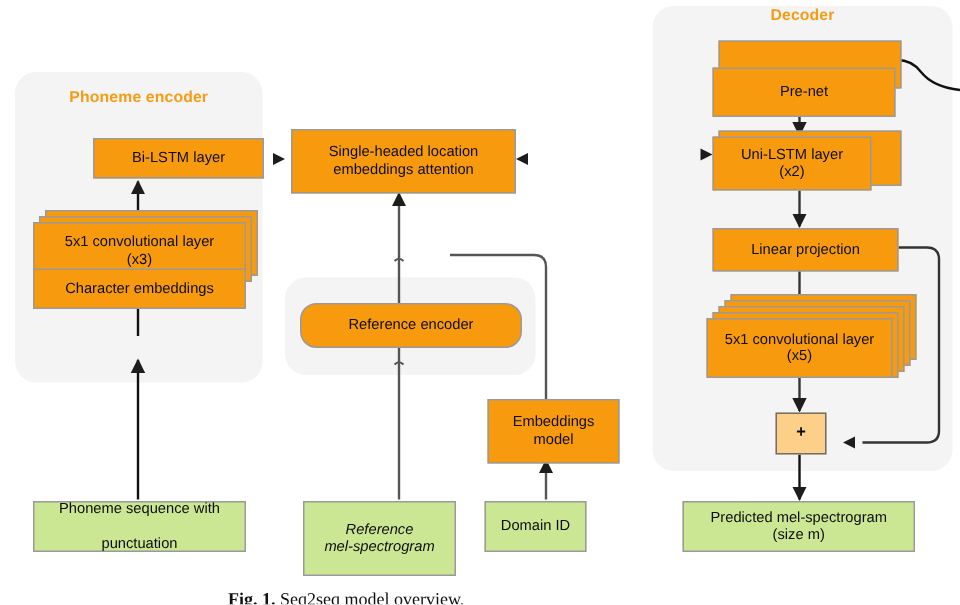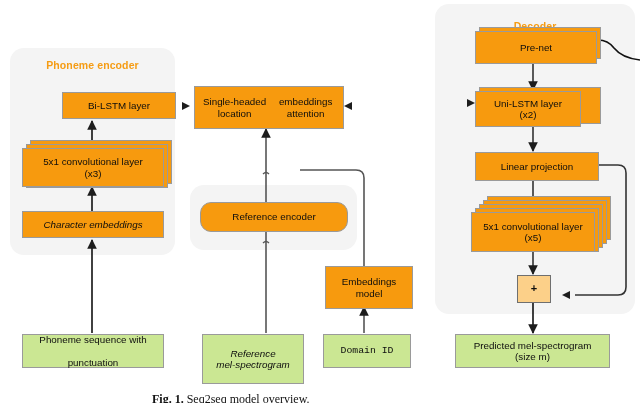--- a/index.html
+++ b/index.html
@@ -59,21 +59,21 @@
 </head>
 <body>
 
 <div id="root">
 
   <div class="panel" style="left:10px;top:48px;width:165px;height:207px;"></div>
   <div class="panel" style="left:190px;top:185px;width:167px;height:65px;"></div>
   <div class="panel" style="left:435px;top:4px;width:200px;height:310px;"></div>
 
   <div class="panel-title" style="left:10px;top:59px;width:165px;">Phoneme encoder</div>
-  <div class="panel-title" style="left:435px;top:20px;width:200px;text-align:center;">Decoder</div>
+  <div class="panel-title" style="left:435px;top:4px;width:200px;text-align:center;">Decoder</div>
 
   <svg id="svg-layer" viewBox="0 0 640 403">
     <defs>
       <marker id="ah" markerWidth="7" markerHeight="7" refX="5.4" refY="3" orient="auto">
         <path d="M0,0 L6,3 L0,6 z" fill="#1d1d1d"></path>
       </marker>
       <marker id="ahL" markerWidth="7" markerHeight="7" refX="5.4" refY="3" orient="auto">
         <path d="M0,0 L6,3 L0,6 z" fill="#1d1d1d"></path>
       </marker>
     </defs>
@@ -130,36 +130,36 @@
 
   <div class="node" style="left:22px;top:92px;width:114px;height:27px;margin-left:40px;">Bi-LSTM layer</div>
 
   <div class="stackcard" style="left:30px;top:140px;width:142px;height:44px;"></div>
   <div class="stackcard" style="left:26px;top:144px;width:142px;height:44px;"></div>
   <div class="node" style="left:22px;top:148px;width:142px;height:39px;flex-direction:column;">
     <span>5x1 convolutional layer</span>
     <span>(x3)</span>
   </div>
 
-  <div class="node" style="left:22px;top:211px;width:142px;height:27px;font-style:italic;">Character embeddings</div>
-
-  <div class="node" style="left:194px;top:86px;width:150px;height:43px;flex-direction:row;">
+  <div class="node" style="left:22px;top:179px;width:142px;height:27px;">Character embeddings</div>
+
+  <div class="node" style="left:194px;top:86px;width:150px;height:43px;flex-direction:column;">
     <span>Single-headed location</span>
     <span>embeddings attention</span>
   </div>
 
   <div class="node" style="left:200px;top:202px;width:148px;height:30px;border-radius:11px;">Reference encoder</div>
 
   <div class="node" style="left:325px;top:266px;width:88px;height:43px;flex-direction:column;">
     <span>Embeddings</span>
     <span>model</span>
   </div>
 
   <div class="stackcard" style="left:479px;top:27px;width:122px;height:32px;"></div>
-  <div class="node" style="left:475px;top:31px;width:122px;height:33px;">Pre-net</div>
+  <div class="node" style="left:475px;top:45px;width:122px;height:33px;">Pre-net</div>
 
   <div class="stackcard" style="left:479px;top:87px;width:122px;height:37px;"></div>
   <div class="node" style="left:475px;top:91px;width:106px;height:36px;flex-direction:column;">
     <span>Uni-LSTM layer</span>
     <span>(x2)</span>
   </div>
 
   <div class="node" style="left:475px;top:152px;width:124px;height:29px;">Linear projection</div>
 
   <div class="stackcard" style="left:487px;top:196px;width:124px;height:44px;"></div>
@@ -176,21 +176,21 @@
   <div class="node green" style="left:22px;top:334px;width:142px;height:34px;flex-direction:column;gap:12px;">
     <span>Phoneme sequence with</span>
     <span>punctuation</span>
   </div>
 
   <div class="node green" style="left:202px;top:334px;width:102px;height:50px;flex-direction:column;font-style:italic;">
     <span>Reference</span>
     <span>mel-spectrogram</span>
   </div>
 
-  <div class="node green" style="left:323px;top:334px;width:88px;height:34px;font-family:Liberation Mono, monospace;">Domain ID</div>
+  <div class="node green" style="left:323px;top:334px;width:68px;height:34px;">Domain ID</div>
 
   <div class="node green" style="left:455px;top:334px;width:155px;height:34px;flex-direction:column;">
     <span>Predicted mel-spectrogram</span>
     <span>(size m)</span>
   </div>
 
   <div class="cap" style="left:152px;top:392px;">
     <b>Fig. 1.</b>
     <span>Seq2seq model overview.</span>
   </div>

